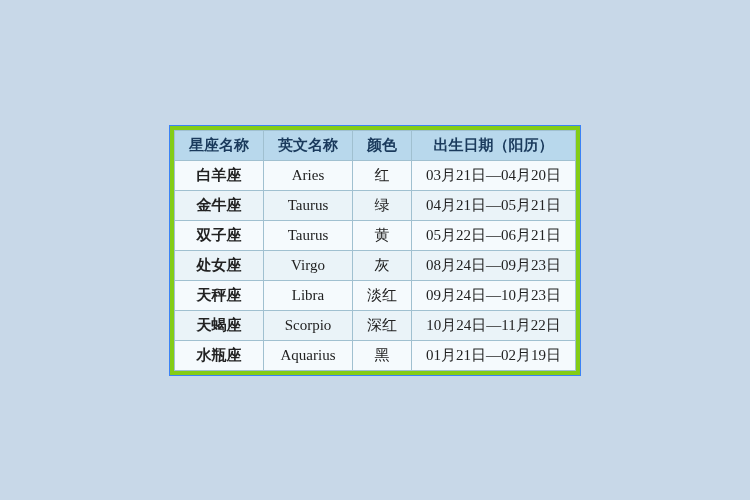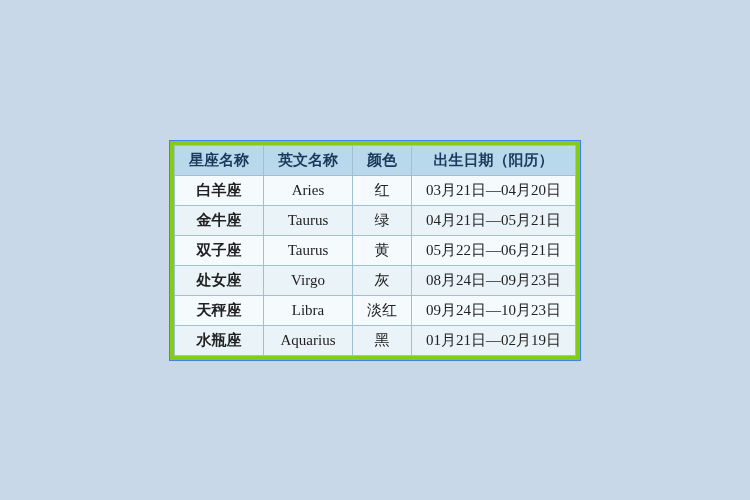--- a/index.html
+++ b/index.html
@@ -94,20 +94,26 @@
           <td>灰</td>
           <td>08月24日—09月23日</td>
         </tr>
         <tr>
           <td>天秤座</td>
           <td>Libra</td>
           <td>淡红</td>
           <td>09月24日—10月23日</td>
         </tr>
         <tr>
+          <td>天蝎座</td>
+          <td>Scorpio</td>
+          <td>深红</td>
+          <td>10月24日—11月22日</td>
+        </tr>
+        <tr>
           <td>水瓶座</td>
           <td>Aquarius</td>
           <td>黑</td>
           <td>01月21日—02月19日</td>
         </tr>
       </tbody>
   </table>
 </div>
 
 </body></html>

